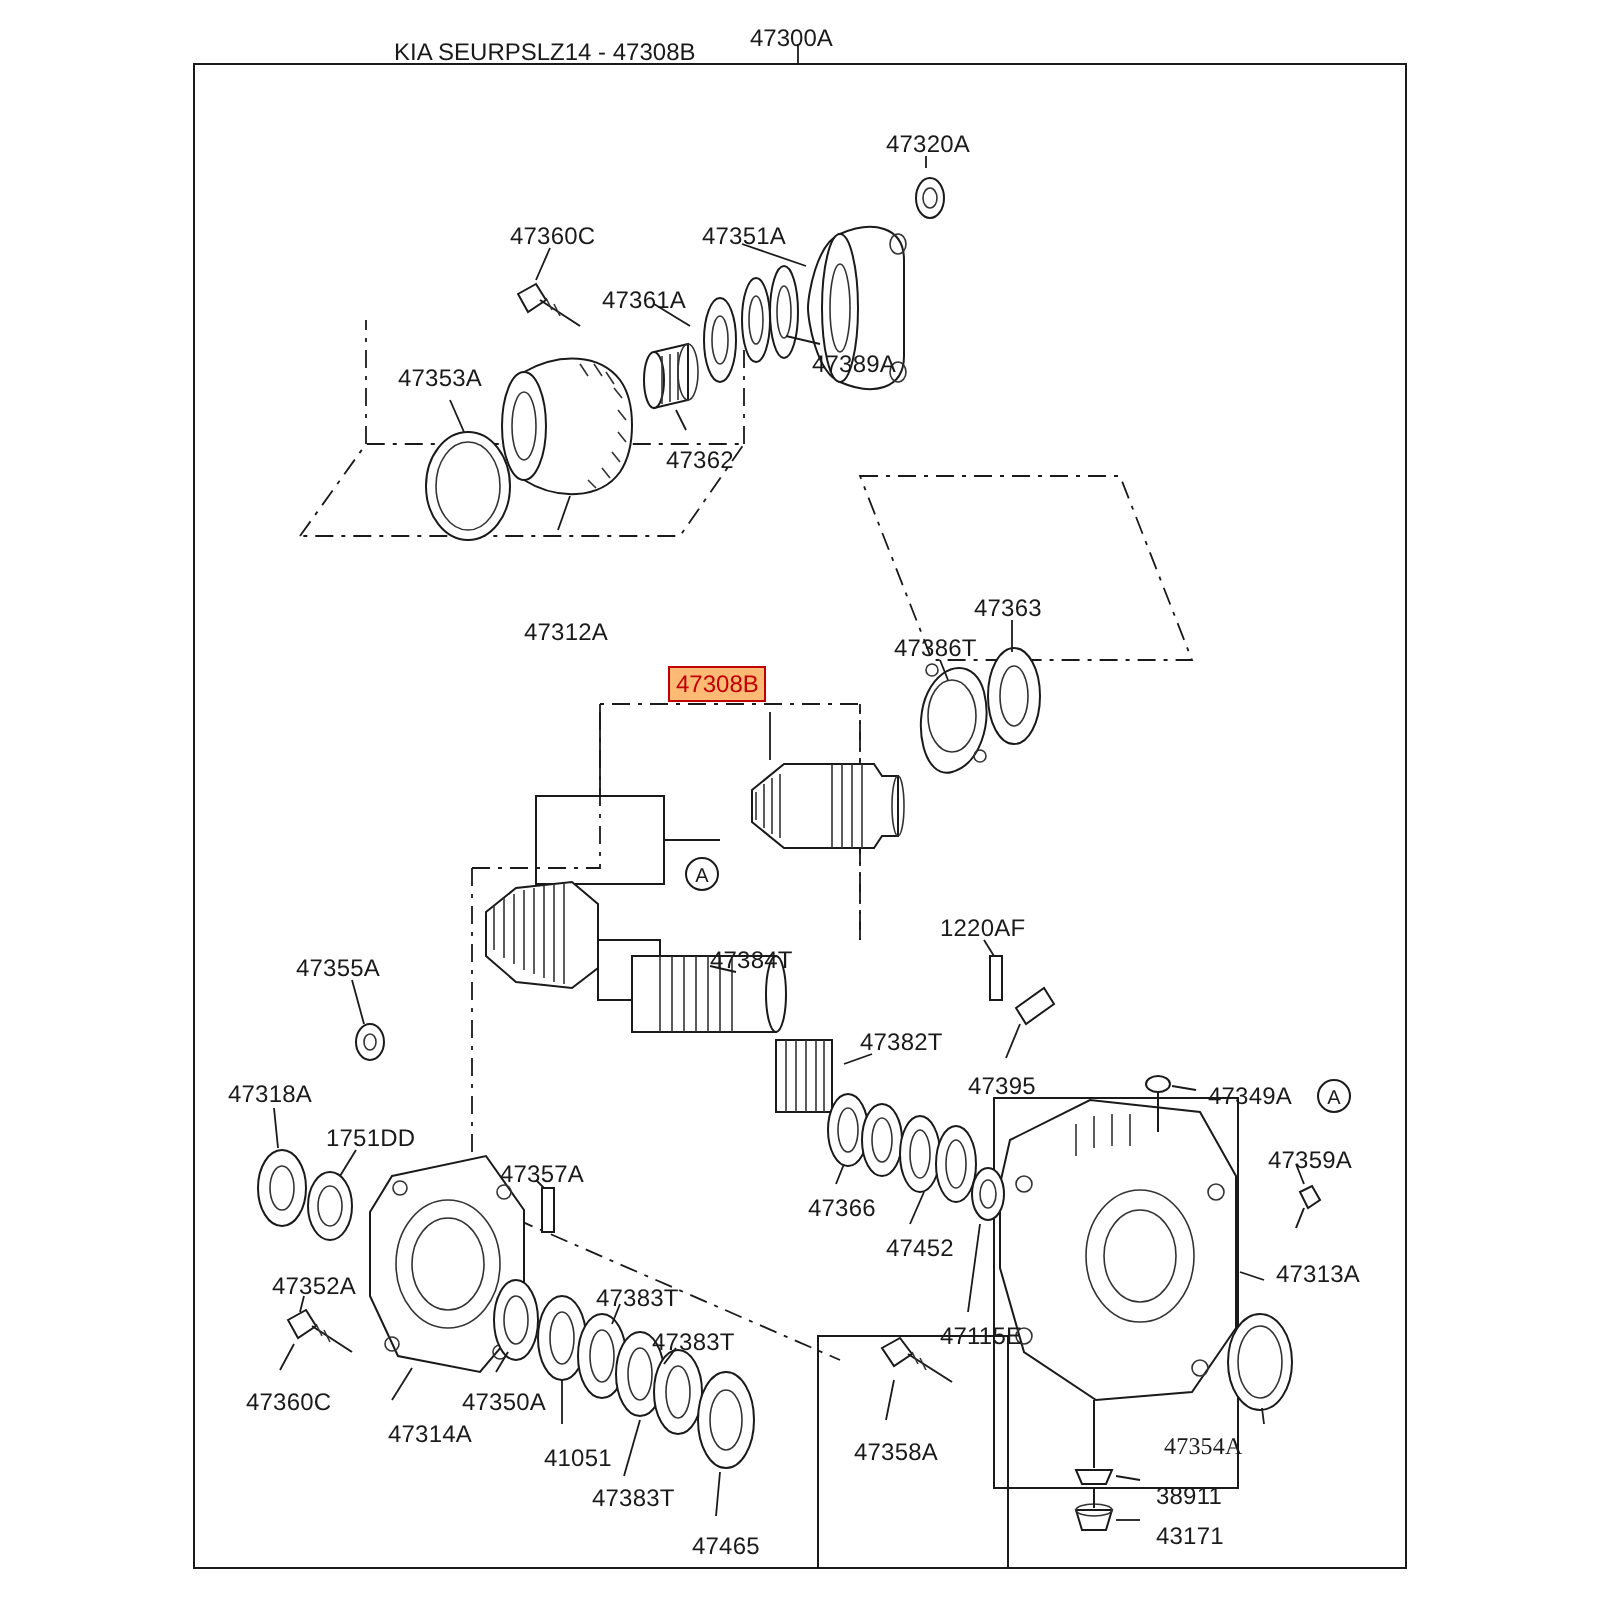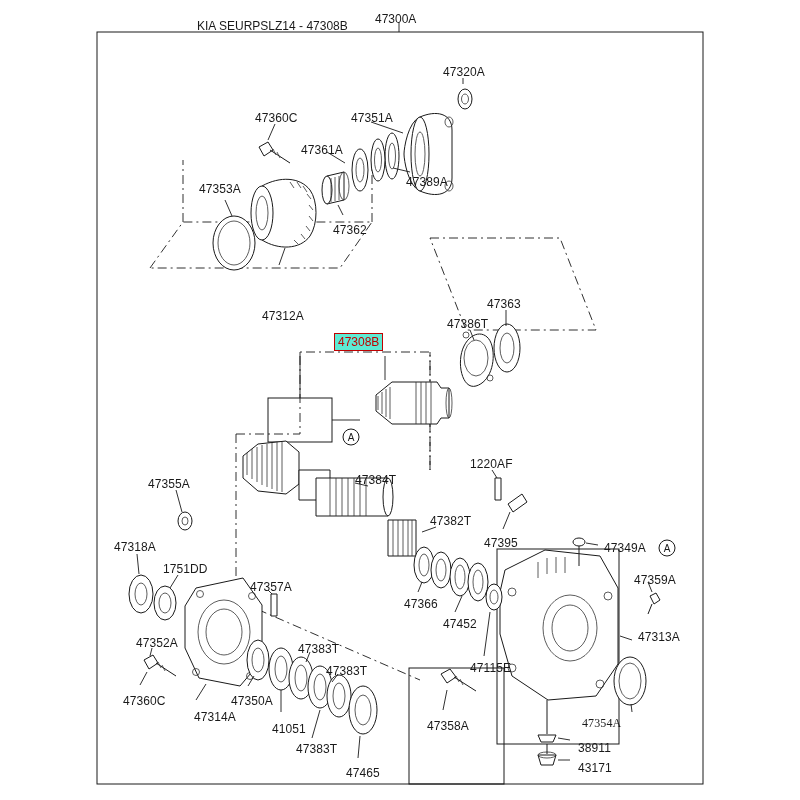--- a/index.html
+++ b/index.html
@@ -26,21 +26,21 @@
     position: absolute;
     font-size: 12px;
     color: #1a1a1a;
     white-space: nowrap;
   }
   .hl {
     position: absolute;
     font-size: 12px;
     color: #c00000;
     border: 1px solid #c00000;
-    background: #5eead4;
+    background: #fdba74;
     padding: 1px 3px;
     white-space: nowrap;
   }
   svg.art {
     position: absolute;
     left: 0;
     top: 0;
     width: 800px;
     height: 800px;
   }

